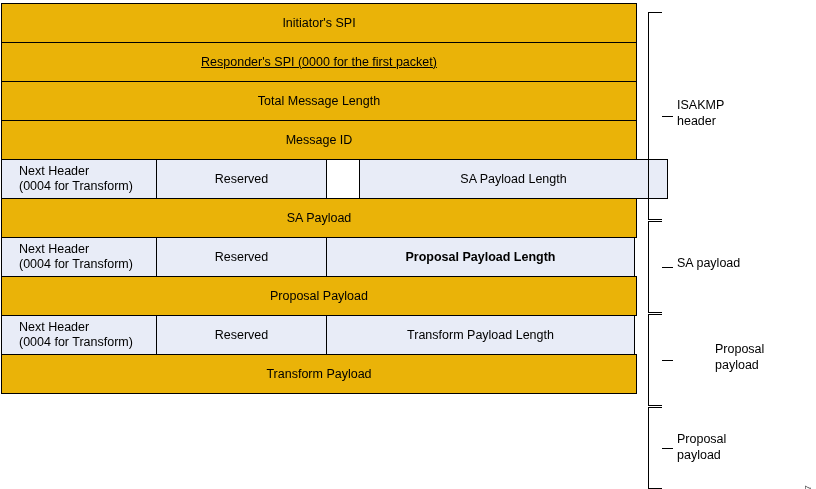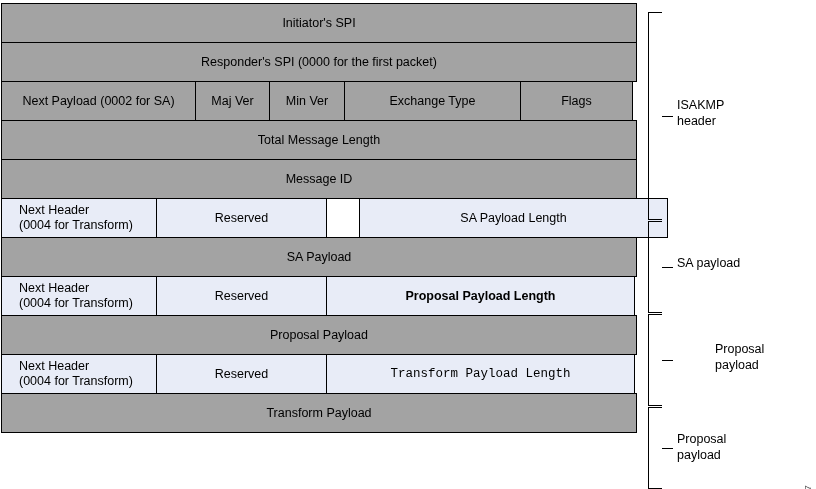--- a/index.html
+++ b/index.html
@@ -38,21 +38,21 @@
     border: 1px solid #000000;
     margin-top: -1px;
     margin-left: -1px;
     display: flex;
     align-items: center;
     justify-content: center;
     text-align: center;
     font-size: 12.5px;
     line-height: 1.18;
     padding: 2px 3px;
-    background: #a3a3a3;
+    background: #eab308;
     height: 40px;
     white-space: pre-line;
   }
   .cell.shaded {
     background: #e8ecf7;
   }
   .cell.left {
     justify-content: flex-start;
     text-align: left;
     padding-left: 17px;
@@ -102,28 +102,21 @@
 </head>
 <body>
 
 <div id="diagram">
 
   <div class="packet" id="packet">
       <div class="row">
         <div class="cell" style="width: 636px; flex: 0 0 636px;">Initiator's SPI</div>
       </div>
       <div class="row">
-        <div class="cell" style="width: 636px; flex: 0 0 636px;">Responder's SPI (0000 for the first packet)</div>
-      </div>
-      <div class="row">
-        <div class="cell" style="width: 195px; flex: 0 0 195px;">Next Payload (0002 for SA)</div>
-        <div class="cell" style="width: 75px; flex: 0 0 75px;">Maj Ver</div>
-        <div class="cell" style="width: 76px; flex: 0 0 76px;">Min Ver</div>
-        <div class="cell" style="width: 177px; flex: 0 0 177px;">Exchange Type</div>
-        <div class="cell" style="width: 113px; flex: 0 0 113px;">Flags</div>
+        <div class="cell" style="width: 636px; flex: 0 0 636px; text-decoration: underline;">Responder's SPI (0000 for the first packet)</div>
       </div>
       <div class="row">
         <div class="cell" style="width: 636px; flex: 0 0 636px;">Total Message Length</div>
       </div>
       <div class="row">
         <div class="cell" style="width: 636px; flex: 0 0 636px;">Message ID</div>
       </div>
       <div class="row">
         <div class="cell shaded left" style="width: 156px; flex: 0 0 156px;">Next Header
 (0004 for Transform)</div>
@@ -139,21 +132,21 @@
         <div class="cell shaded" style="width: 171px; flex: 0 0 171px;">Reserved</div>
         <div class="cell shaded" style="width: 309px; flex: 0 0 309px; font-weight: bold;">Proposal Payload Length</div>
       </div>
       <div class="row">
         <div class="cell" style="width: 636px; flex: 0 0 636px;">Proposal Payload</div>
       </div>
       <div class="row">
         <div class="cell shaded left" style="width: 156px; flex: 0 0 156px;">Next Header
 (0004 for Transform)</div>
         <div class="cell shaded" style="width: 171px; flex: 0 0 171px;">Reserved</div>
-        <div class="cell shaded" style="width: 309px; flex: 0 0 309px; font-family: Liberation Mono, monospace;">Transform Payload Length</div>
+        <div class="cell shaded" style="width: 309px; flex: 0 0 309px;">Transform Payload Length</div>
       </div>
       <div class="row">
         <div class="cell" style="width: 636px; flex: 0 0 636px;">Transform Payload</div>
       </div>
     </div>
 
   <div class="brackets" id="brackets">
       <div class="brace" style="top: 0px; height: 208px;"></div>
       <div class="brace-stem" style="top: 104px;"></div>
       <div class="brace-label" style="top: 86px;">ISAKMP

